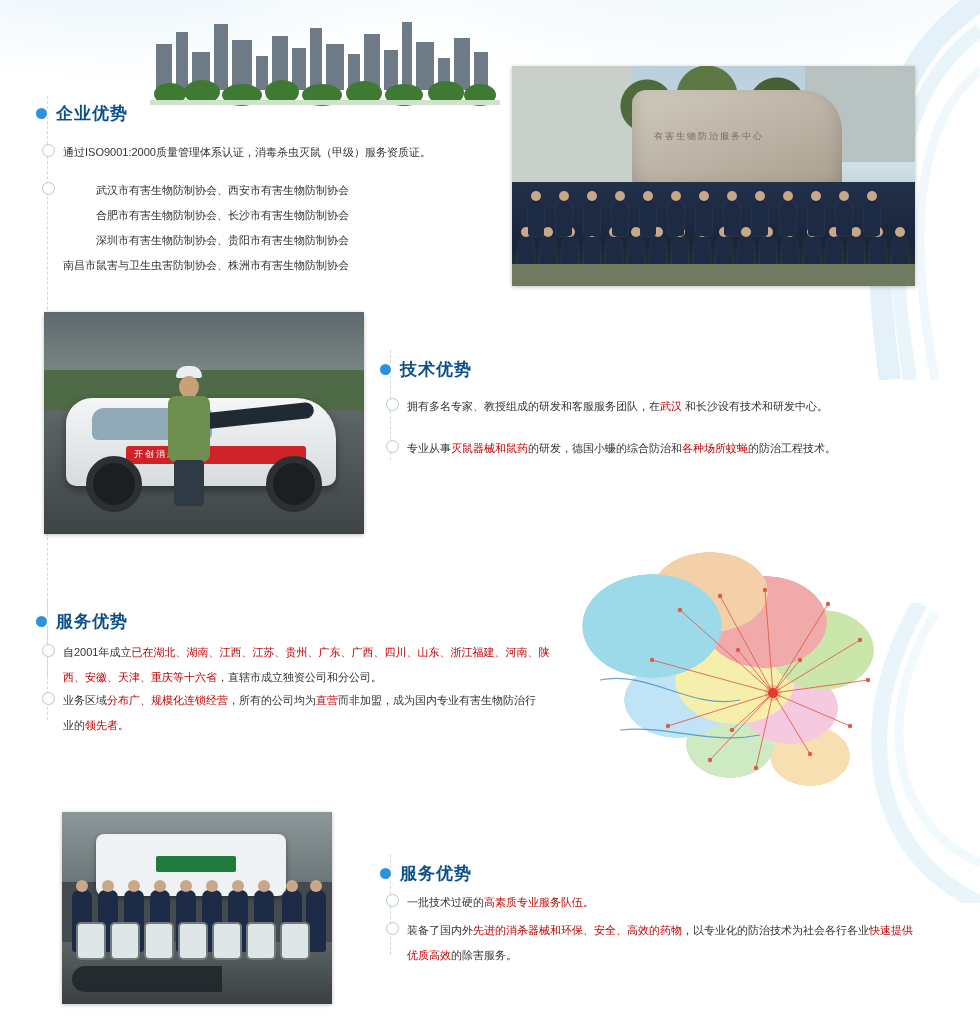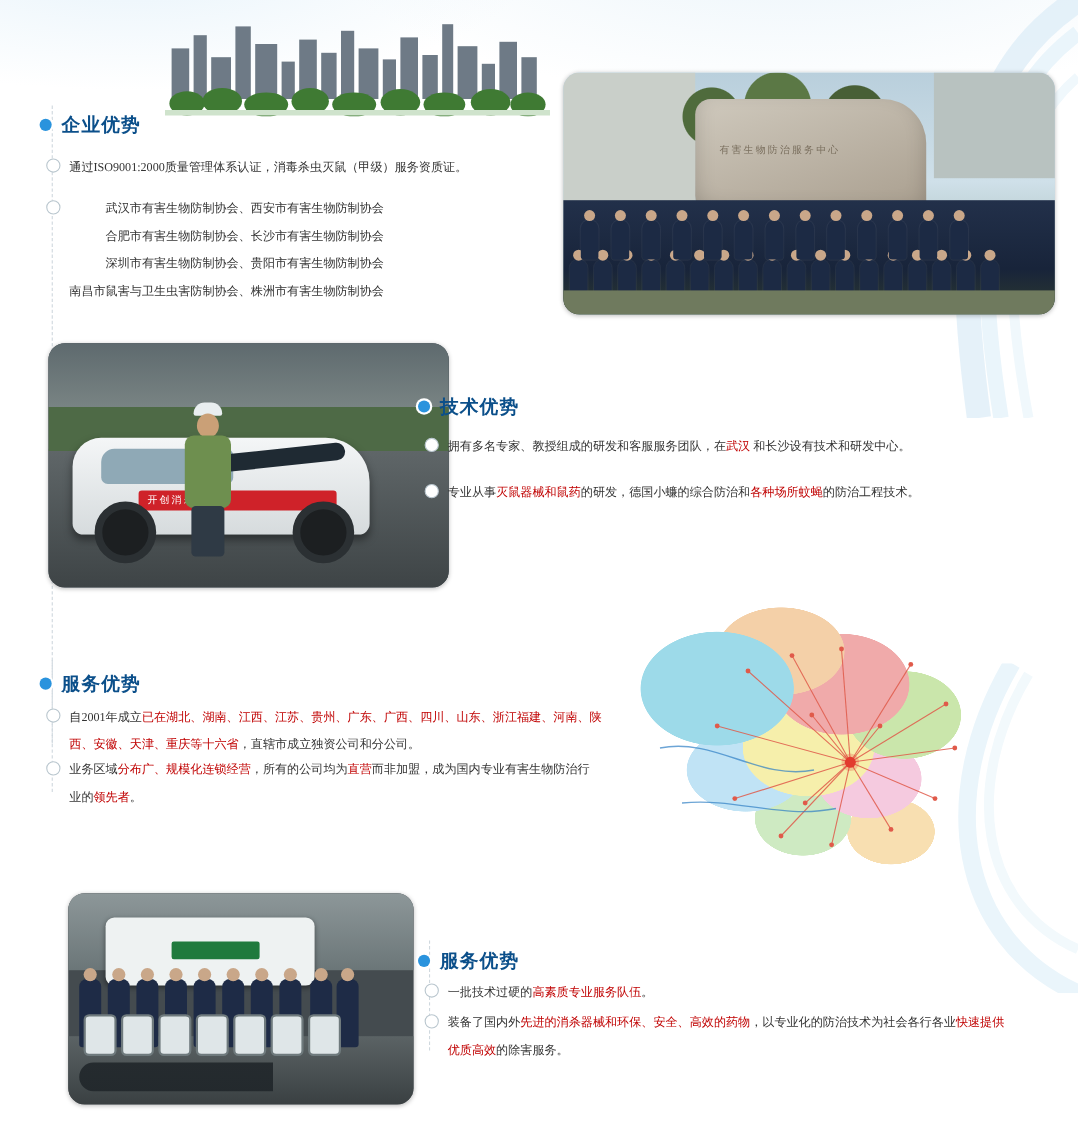--- a/index.html
+++ b/index.html
@@ -4,21 +4,21 @@
 <style>
   html,body{margin:0;padding:0;}
   body{
     width:980px;height:1023px;
     background:#ffffff;
     font-family:"Liberation Sans","DejaVu Sans",sans-serif;
     position:relative;
     overflow:hidden;
     color:#333;
   }
-  .page{position:relative;width:980px;height:1023px;font-family:Liberation Serif, serif;}
+  .page{position:relative;width:980px;height:1023px;}
 
   
   .bg-swoosh{position:absolute;pointer-events:none;}
   .sw1{top:0;left:0;width:980px;height:300px;
        background:
         radial-gradient(ellipse 520px 160px at 120px -30px, #e9f4fb 0%, rgba(233,244,251,0) 70%),
         radial-gradient(ellipse 600px 210px at 720px -60px, #eaf4fa 0%, rgba(234,244,250,0) 72%);
   }
   .sw2{top:0;right:0;width:420px;height:380px;overflow:hidden;}
   .sw3{bottom:120px;right:0;width:360px;height:300px;overflow:hidden;}
@@ -40,22 +40,22 @@
   .heading .txt{font-size:17px;font-weight:bold;color:#0b4f8a;letter-spacing:1px;}
 
   
   .bullet{position:absolute;display:flex;align-items:flex-start;gap:8px;}
   .bullet .ring{width:11px;height:11px;border-radius:50%;
         border:1px solid #b9c6ce;background:#fff;flex:0 0 auto;margin-top:4px;}
   .bullet .body{font-size:11px;line-height:25px;color:#333;}
   .redall{color:#c00000;}
 
   
-  .photo{position:absolute;border-radius:15px;overflow:hidden;
-      box-shadow:0 1px 4px rgba(0,0,0,.25);padding-left:44px;}
+  .photo{position:absolute;border-radius:0;overflow:hidden;
+      box-shadow:0 1px 4px rgba(0,0,0,.25);}
   .photo .cap{display:none;}
 
   
   .skyline{position:absolute;left:150px;top:14px;width:350px;height:92px;}
 
   
   .p1{left:512px;top:66px;width:403px;height:220px;
       background:linear-gradient(#cfe0ea,#b9cdd8);}
   .p1 .sky{position:absolute;inset:0;background:linear-gradient(#b9cfdc 0%, #cfe0e9 45%, #8fa69b 100%);}
   .p1 .bldgL{position:absolute;left:0;top:0;width:120px;height:120px;background:#c9cfc9;}

